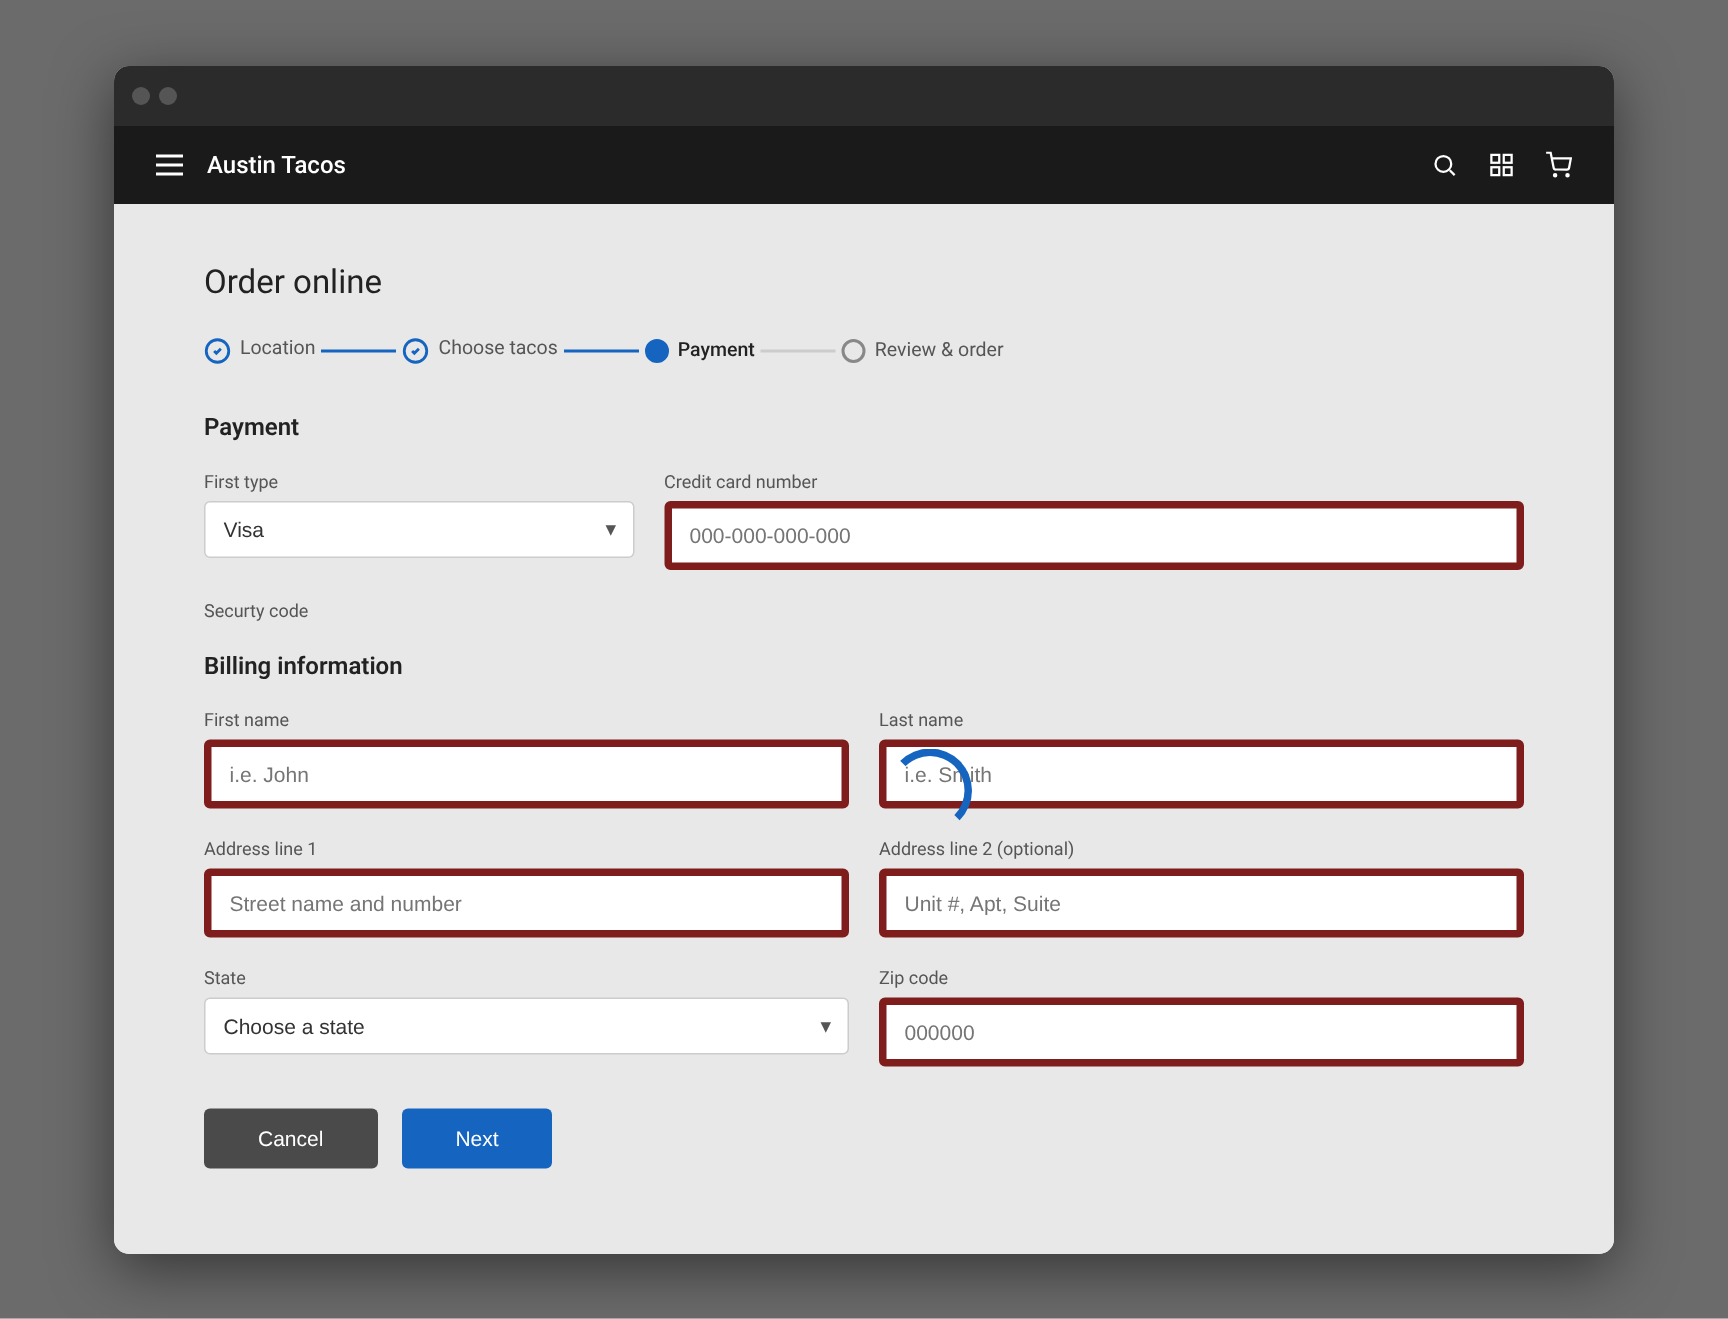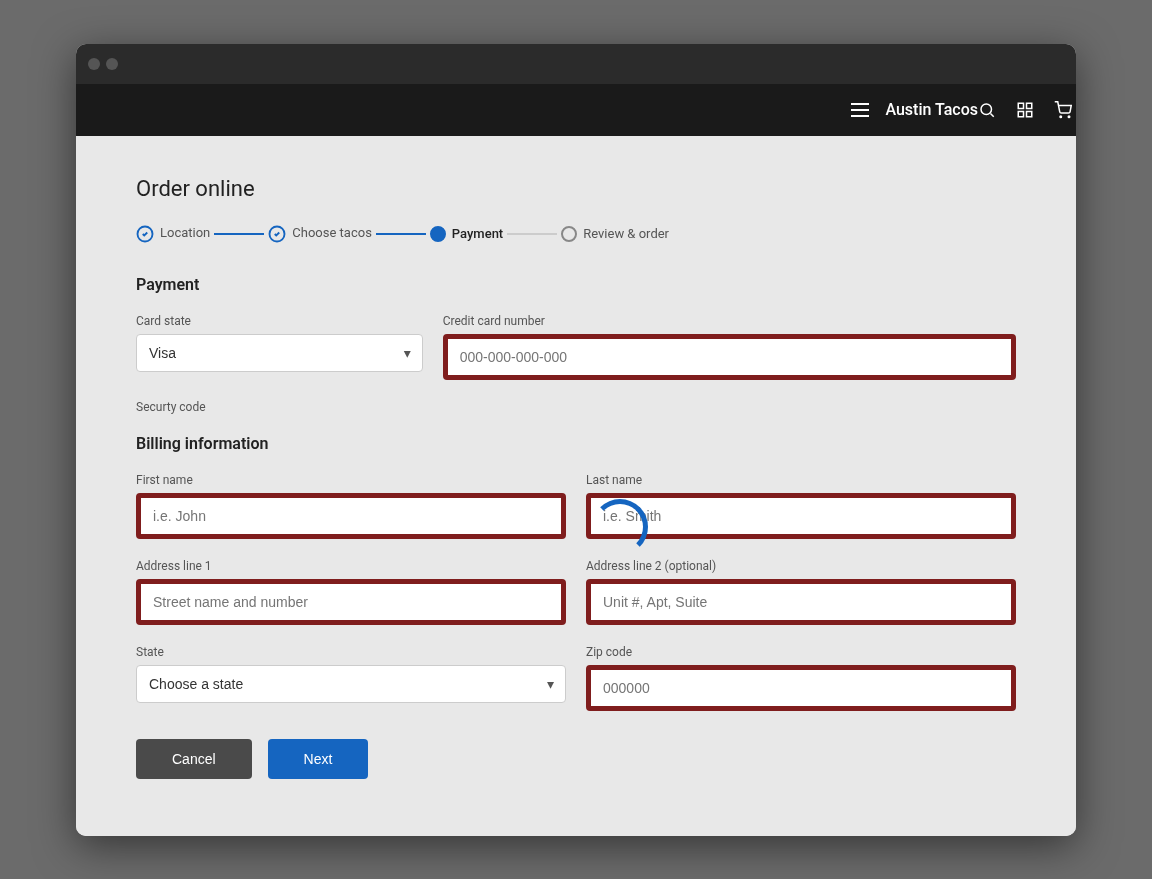--- a/index.html
+++ b/index.html
@@ -36,22 +36,22 @@
       height: 12px;
       border-radius: 50%;
       background: #555;
     }
 
     .app-header {
       background: #1a1a1a;
       height: 52px;
       display: flex;
       align-items: center;
-      padding: 0 4px;
-      justify-content: flex-end;
+      padding: 0 28px;
+      justify-content: space-between;
     }
 
     .header-left {
       display: flex;
       align-items: center;
       gap: 16px;
     }
 
     .hamburger-icon {
       display: flex;
@@ -379,21 +379,21 @@
 
     <div class="form-container">
 
       <div class="spinner"></div>
 
       <div>
         <div class="section-title">Payment</div>
 
         <div class="form-row">
           <div class="form-group">
-            <label class="form-label">Card state</label>
+            <label class="form-label">First type</label>
             <div class="select-wrapper">
               <select class="form-select">
                 <option>Visa</option>
                 <option>Mastercard</option>
                 <option>Amex</option>
               </select>
             </div>
           </div>
           <div class="form-group full">
             <label class="form-label">Credit card number</label>

